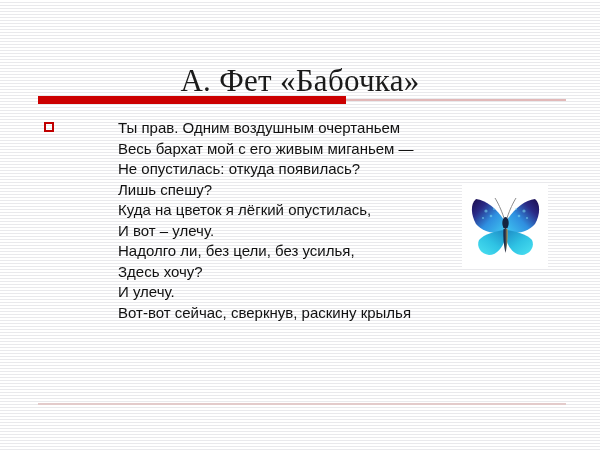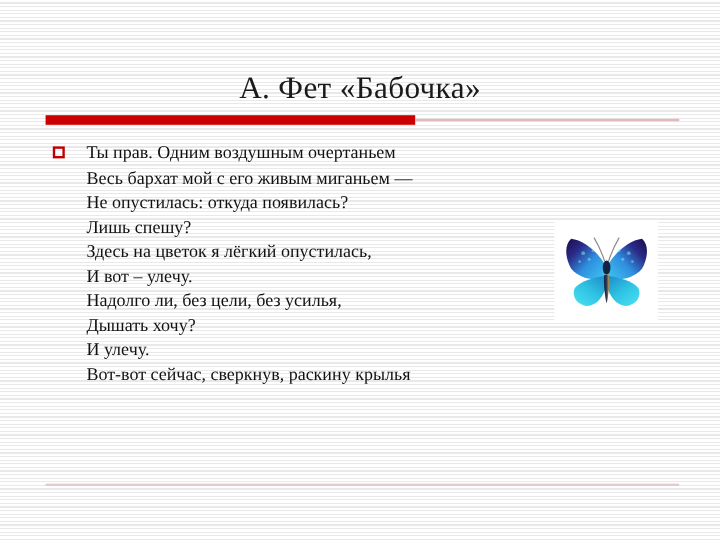--- a/index.html
+++ b/index.html
@@ -27,21 +27,21 @@
   }
 
   
   #slide-title {
     position: absolute;
     top: 42px;
     left: 0;
     width: 600px;
     text-align: center;
     font-family: "Liberation Serif", "DejaVu Serif", serif;
-    font-size: 26px;
+    font-size: 31px;
     font-weight: normal;
     color: #1a1a1a;
     letter-spacing: 0.3px;
     white-space: nowrap;
   }
 
   
   #header-rule {
     position: absolute;
     top: 96px;
@@ -96,25 +96,26 @@
   }
 
   #poem-lines {
     margin: 0;
     padding: 0;
     list-style: none;
     margin-left: 28px;
   }
 
   #poem-lines li {
-    font-family: Liberation Serif, serif;
+    font-family: Liberation Sans, sans-serif;
     font-size: 15px;
     line-height: 20.5px;
     color: #111111;
     white-space: nowrap;
+    margin-left: 46px;
   }
 
   
   #butterfly-figure {
     position: absolute;
     left: 462px;
     top: 185px;
     width: 86px;
     height: 82px;
     background: #ffffff;
@@ -136,24 +137,24 @@
     <div class="bar-thin"></div>
   </div>
 
   <div id="poem-block">
     <span id="bullet-marker"></span>
     <ul id="poem-lines">
       <li>Ты прав. Одним воздушным очертаньем</li>
       <li>Весь бархат мой с его живым миганьем —</li>
       <li>Не опустилась: откуда появилась?</li>
       <li>Лишь спешу?</li>
-      <li>Здесь на цветок я лёгкий опустилась,</li>
+      <li>Куда на цветок я лёгкий опустилась,</li>
       <li>И вот – улечу.</li>
       <li>Надолго ли, без цели, без усилья,</li>
-      <li>Дышать хочу?</li>
+      <li>Здесь хочу?</li>
       <li>И улечу.</li>
       <li>Вот-вот сейчас, сверкнув, раскину крылья</li>
     </ul>
   </div>
 
   <div id="butterfly-figure">
     <svg width="86" height="82" viewBox="0 0 86 82">
       <defs>
         <linearGradient id="gUpperL" x1="0" y1="0" x2="1" y2="1">
           <stop offset="0%" stop-color="#1b0b4a"></stop>

